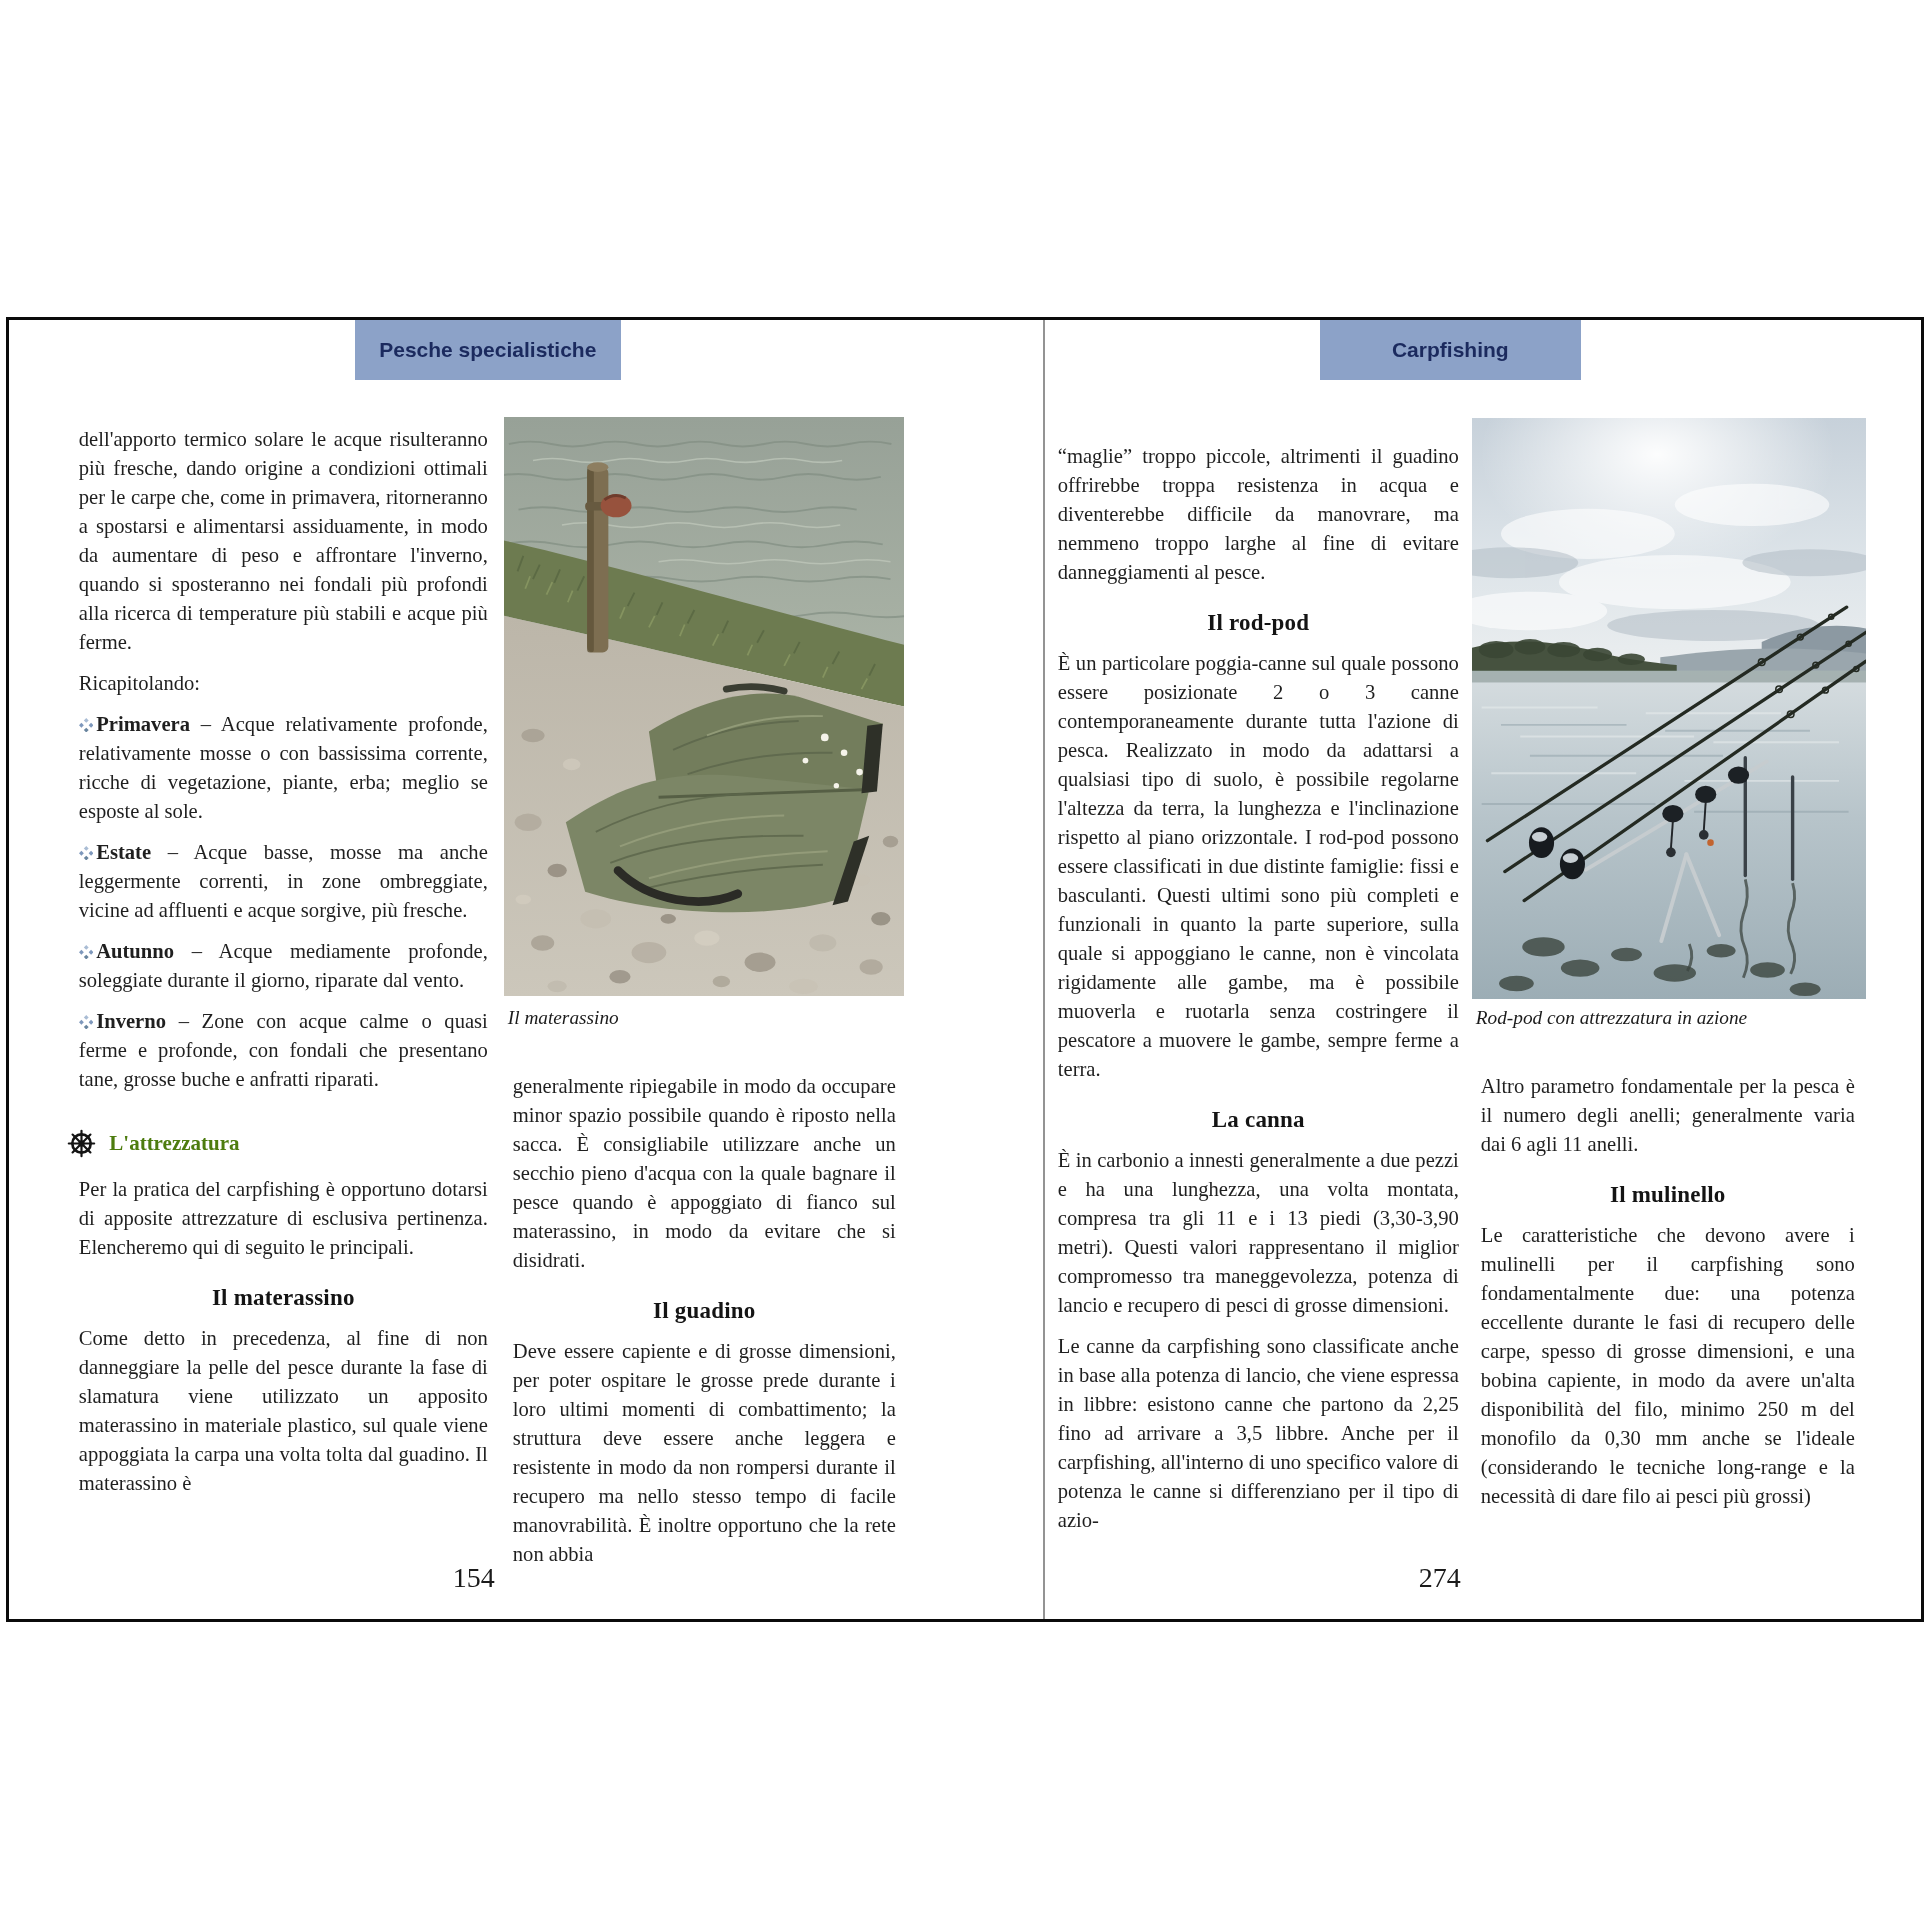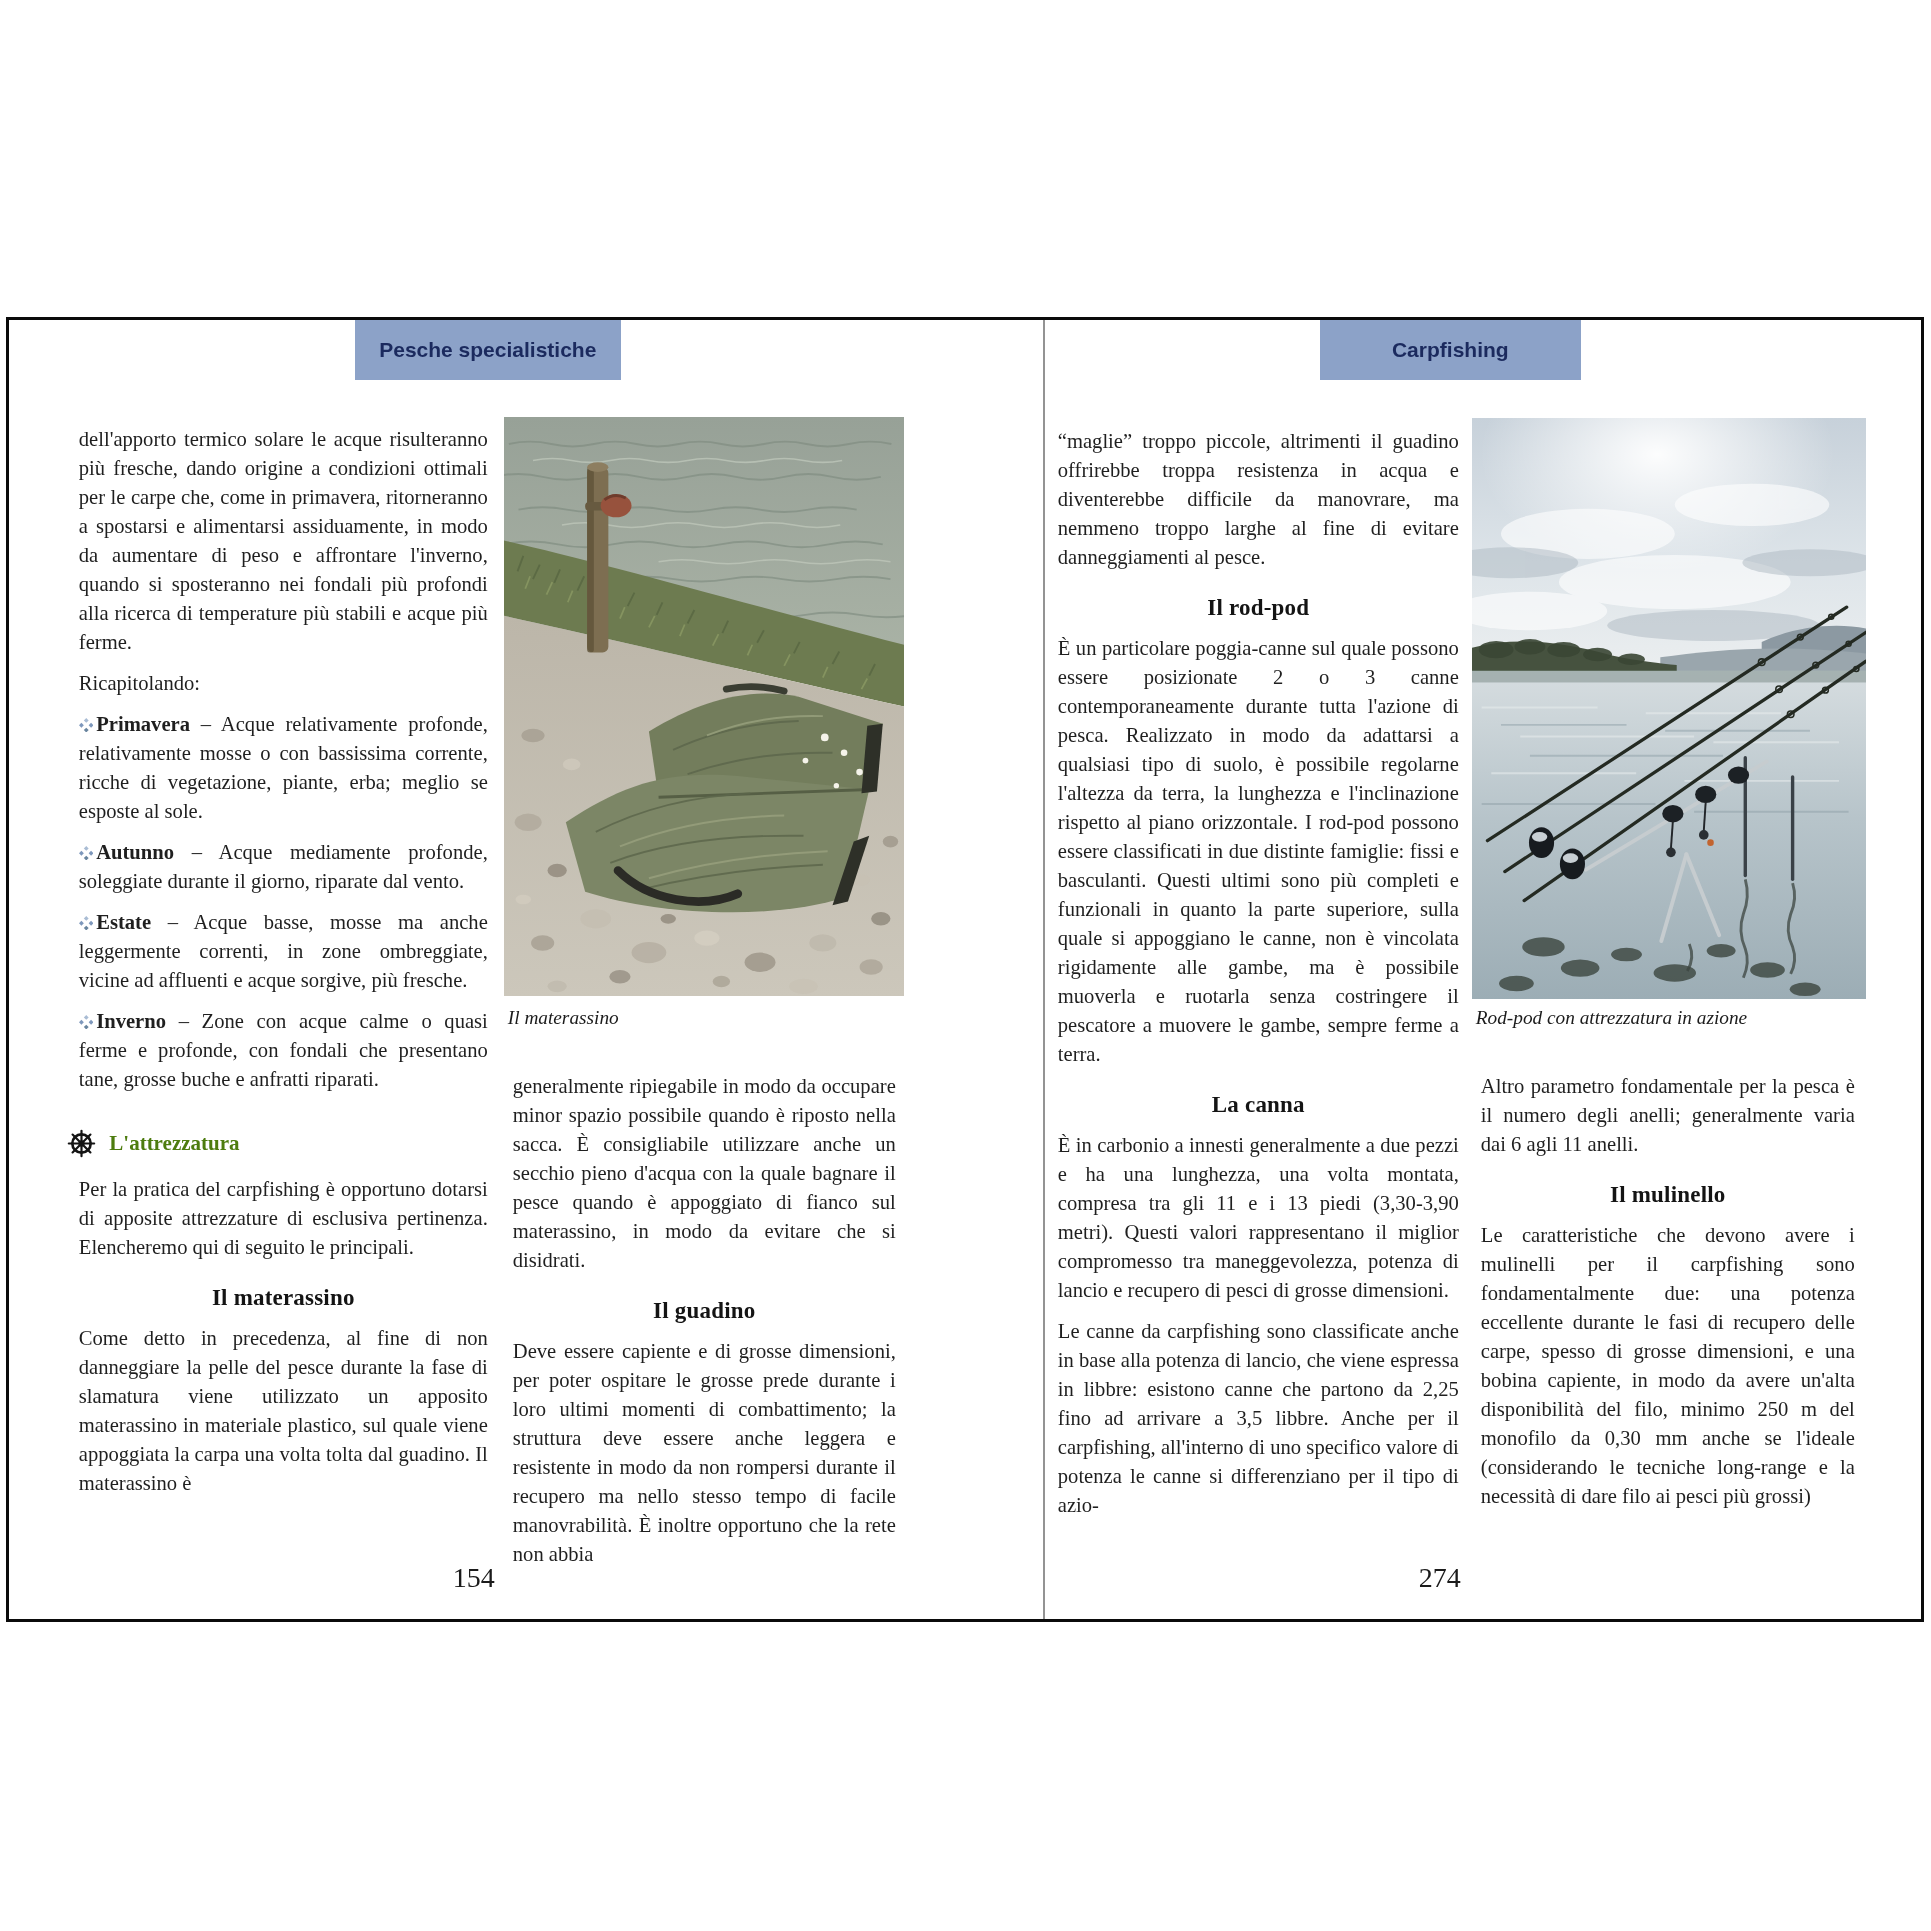--- a/index.html
+++ b/index.html
@@ -9,21 +9,21 @@
           border:3.9px solid #0b0b0b;box-sizing:border-box;background:#ffffff;overflow:hidden;}
   .banner{position:absolute;top:0;height:60px;background:#8CA2C8;color:#1B2A5E;
           font-family:"Liberation Sans",sans-serif;font-weight:bold;font-size:21px;
           display:flex;align-items:center;justify-content:center;}
   .banner-left{left:346px;width:266px;}
   .banner-right{left:1311px;width:261px;}
   .gutter-line{position:absolute;left:1034px;top:0;width:1.9px;height:100%;background:#3a3a3a;opacity:.55;}
   .col{position:absolute;text-align:justify;font-size:20.6px;line-height:29px;}
   .colL1{left:58px;top:93px;width:433px;}
   .colL2{left:492px;top:740px;width:407px;}
-  .colR1{left:1037px;top:95px;width:425px;}
+  .colR1{left:1037px;top:110px;width:425px;}
   .colR2{left:1460px;top:740px;width:398px;}
   .col p{margin:12px;}
   .sub{font-size:23px;font-weight:bold;margin:21px 0 6.8px;color:#141414;text-align:center;letter-spacing:0.2px;}
   .section{font-size:21px;font-weight:bold;margin:35px 0 17.4px;color:#4d7c0f;text-align:right;
            display:flex;align-items:center;gap:13.5px;}
   .section .wheel{flex:0 0 auto;}
   .dia{width:14.5px;height:14.5px;display:inline-block;vertical-align:-1px;margin-right:2.9px;}
   .photo{position:absolute;overflow:hidden;}
   .photoL{left:495px;top:97px;width:400px;height:579px;}
   .photoR{left:1463px;top:98px;width:394px;height:581px;}
@@ -63,33 +63,33 @@
           </svg><b>Primavera</b>
         <span>–</span>
         <span>Acque relativamente profonde, relativamente mosse o con bassissima corrente, ricche di vegetazione, piante, erba; meglio se esposte al sole.</span>
       </p>
       <p class="bullet">
         <svg class="dia" viewBox="0 0 12 12">
             <path fill="#A9BCD4" d="M6 0l2 2-2 2-2-2z"></path>
             <path fill="#7E98BC" d="M2 4l2 2-2 2-2-2z"></path>
             <path fill="#7E98BC" d="M10 4l2 2-2 2-2-2z"></path>
             <path fill="#68849E" d="M6 8l2 2-2 2-2-2z"></path>
-          </svg><b>Autunno</b>
+          </svg><b>Estate</b>
         <span>–</span>
-        <span>Acque mediamente profonde, soleggiate durante il giorno, riparate dal vento.</span>
+        <span>Acque basse, mosse ma anche leggermente correnti, in zone ombreggiate, vicine ad affluenti e acque sorgive, più fresche.</span>
       </p>
       <p class="bullet">
         <svg class="dia" viewBox="0 0 12 12">
             <path fill="#A9BCD4" d="M6 0l2 2-2 2-2-2z"></path>
             <path fill="#7E98BC" d="M2 4l2 2-2 2-2-2z"></path>
             <path fill="#7E98BC" d="M10 4l2 2-2 2-2-2z"></path>
             <path fill="#68849E" d="M6 8l2 2-2 2-2-2z"></path>
-          </svg><b>Estate</b>
+          </svg><b>Autunno</b>
         <span>–</span>
-        <span>Acque basse, mosse ma anche leggermente correnti, in zone ombreggiate, vicine ad affluenti e acque sorgive, più fresche.</span>
+        <span>Acque mediamente profonde, soleggiate durante il giorno, riparate dal vento.</span>
       </p>
       <p class="bullet">
         <svg class="dia" viewBox="0 0 12 12">
             <path fill="#A9BCD4" d="M6 0l2 2-2 2-2-2z"></path>
             <path fill="#7E98BC" d="M2 4l2 2-2 2-2-2z"></path>
             <path fill="#7E98BC" d="M10 4l2 2-2 2-2-2z"></path>
             <path fill="#68849E" d="M6 8l2 2-2 2-2-2z"></path>
           </svg><b>Inverno</b>
         <span>–</span>
         <span>Zone con acque calme o quasi ferme e profonde, con fondali che presentano tane, grosse buche e anfratti riparati.</span>

